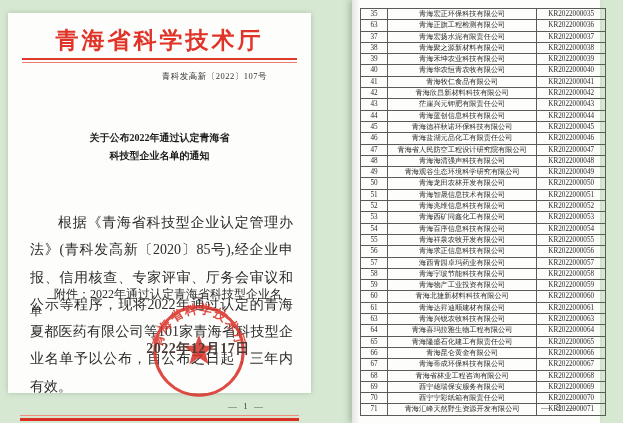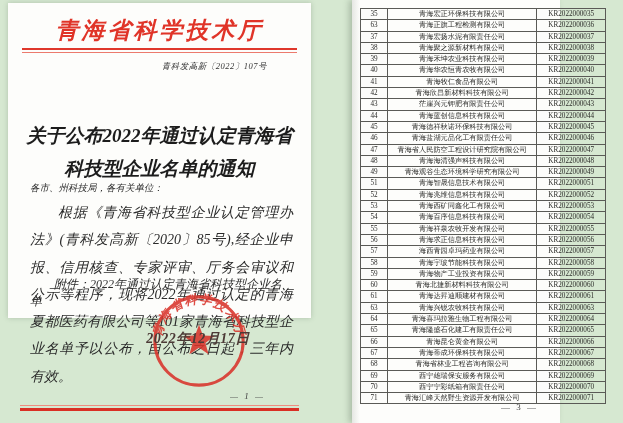--- a/index.html
+++ b/index.html
@@ -3,40 +3,39 @@
 <meta charset="utf-8">
 <style>
   * { margin:0; padding:0; box-sizing:border-box; }
   html,body { width:623px; height:423px; overflow:hidden; }
   body { background:#d6e8d1; font-family:"Liberation Serif","DejaVu Serif",serif; }
   .canvas { position:relative; width:623px; height:423px; background:#d6e8d1; }
 
   
   .page { background:#fdfdfb; position:absolute; }
   .page-left {
-    left:8px; top:3px; width:303px; height:315px;
+    left:8px; top:13px; width:303px; height:380px;
     box-shadow:0 0 5px rgba(60,80,60,.25);
-    font-style:italic;
   }
   .doc-header {
     position:absolute; top:12px; left:0; right:0;
     text-align:center; font-size:23px; font-weight:bold;
     color:#e03428; letter-spacing:3px;
   }
   .red-rule {
     position:absolute; top:45px; left:14px; right:14px; height:5px;
     border-top:2px solid #df372b; border-bottom:1px solid #ec7a6d;
   }
   .doc-number {
     position:absolute; top:58px; left:0; right:44px;
     text-align:right; font-size:8.5px; color:#333; letter-spacing:.5px;
   }
   .doc-title {
     position:absolute; top:116px; left:0; right:0;
-    text-align:center; font-size:19px; font-weight:bold;
+    text-align:center; font-size:10px; font-weight:bold;
     color:#1c1c1c; line-height:1.75;
   }
   .salutation {
     position:absolute; top:179px; left:22px; right:18px;
     font-size:9.5px; color:#2a2a2a;
   }
   .doc-body {
     position:absolute; top:196px; left:22px; right:18px;
     font-size:14px; color:#2a2a2a; line-height:1.95;
     text-indent:2em; text-align:justify;
@@ -58,21 +57,21 @@
     position:absolute; top:388px; right:46px;
     font-size:9px; color:#444; letter-spacing:2px;
   }
   .bottom-rule {
     position:absolute; top:402px; left:12px; right:12px; height:6px;
     border-top:1px solid #ef8d80; border-bottom:3px solid #d92f24;
   }
 
   
   .page-right {
-    left:352px; top:0; width:208px; height:423px;
+    left:352px; top:0; width:248px; height:423px;
     box-shadow:-3px 0 6px rgba(60,80,60,.28);
   }
   .page-right::before { 
     content:""; position:absolute; left:0; top:0; bottom:0; width:8px;
     background:linear-gradient(90deg, rgba(120,130,115,.18), rgba(0,0,0,0));
   }
   table.enterprise-table {
     position:absolute; left:8px; top:8px; width:246px;
     border-collapse:collapse; table-layout:fixed;
   }
@@ -96,21 +95,20 @@
 <div class="canvas">
 
   <div class="page page-left">
     <div class="doc-header">青海省科学技术厅</div>
     <div class="red-rule"></div>
     <div class="doc-number">青科发高新〔2022〕107号</div>
     <div class="doc-title">
       <div>关于公布2022年通过认定青海省</div>
       <div>科技型企业名单的通知</div>
     </div>
-    <div class="salutation">各市、州科技局，各有关单位：</div>
     <div class="doc-body">根据《青海省科技型企业认定管理办法》(青科发高新〔2020〕85号),经企业申报、信用核查、专家评审、厅务会审议和公示等程序，现将2022年通过认定的青海夏都医药有限公司等101家青海省科技型企业名单予以公布，自公布之日起，三年内有效。</div>
     <div class="attachment">附件：2022年通过认定青海省科技型企业名单</div>
 
     <svg class="seal" viewBox="0 0 100 100">
       <circle cx="50" cy="50" r="46" fill="none" stroke="#d9342b" stroke-width="3.2"></circle>
       <polygon fill="#d9342b" points="50,33 54.11,44.34 66.17,44.75 56.66,52.16 59.99,63.75 50,57 40.01,63.75 43.34,52.16 33.83,44.75 45.89,44.34"></polygon>
       <defs>
           <path id="sealArc" d="M 13 64 A 39.5 39.5 0 1 1 87 64" fill="none"></path>
         </defs>
       <text font-size="13" fill="#d9342b" font-weight="bold" letter-spacing="1.5">
@@ -200,20 +198,25 @@
             <td>48</td>
             <td>青海海清强声科技有限公司</td>
             <td>KR2022000048</td>
           </tr>
           <tr>
             <td>49</td>
             <td>青海观谷生态环境科学研究有限公司</td>
             <td>KR2022000049</td>
           </tr>
           <tr>
+            <td>50</td>
+            <td>青海龙田农林开发有限公司</td>
+            <td>KR2022000050</td>
+          </tr>
+          <tr>
             <td>51</td>
             <td>青海智晟信息技术有限公司</td>
             <td>KR2022000051</td>
           </tr>
           <tr>
             <td>52</td>
             <td>青海兆维信息科技有限公司</td>
             <td>KR2022000052</td>
           </tr>
           <tr>

